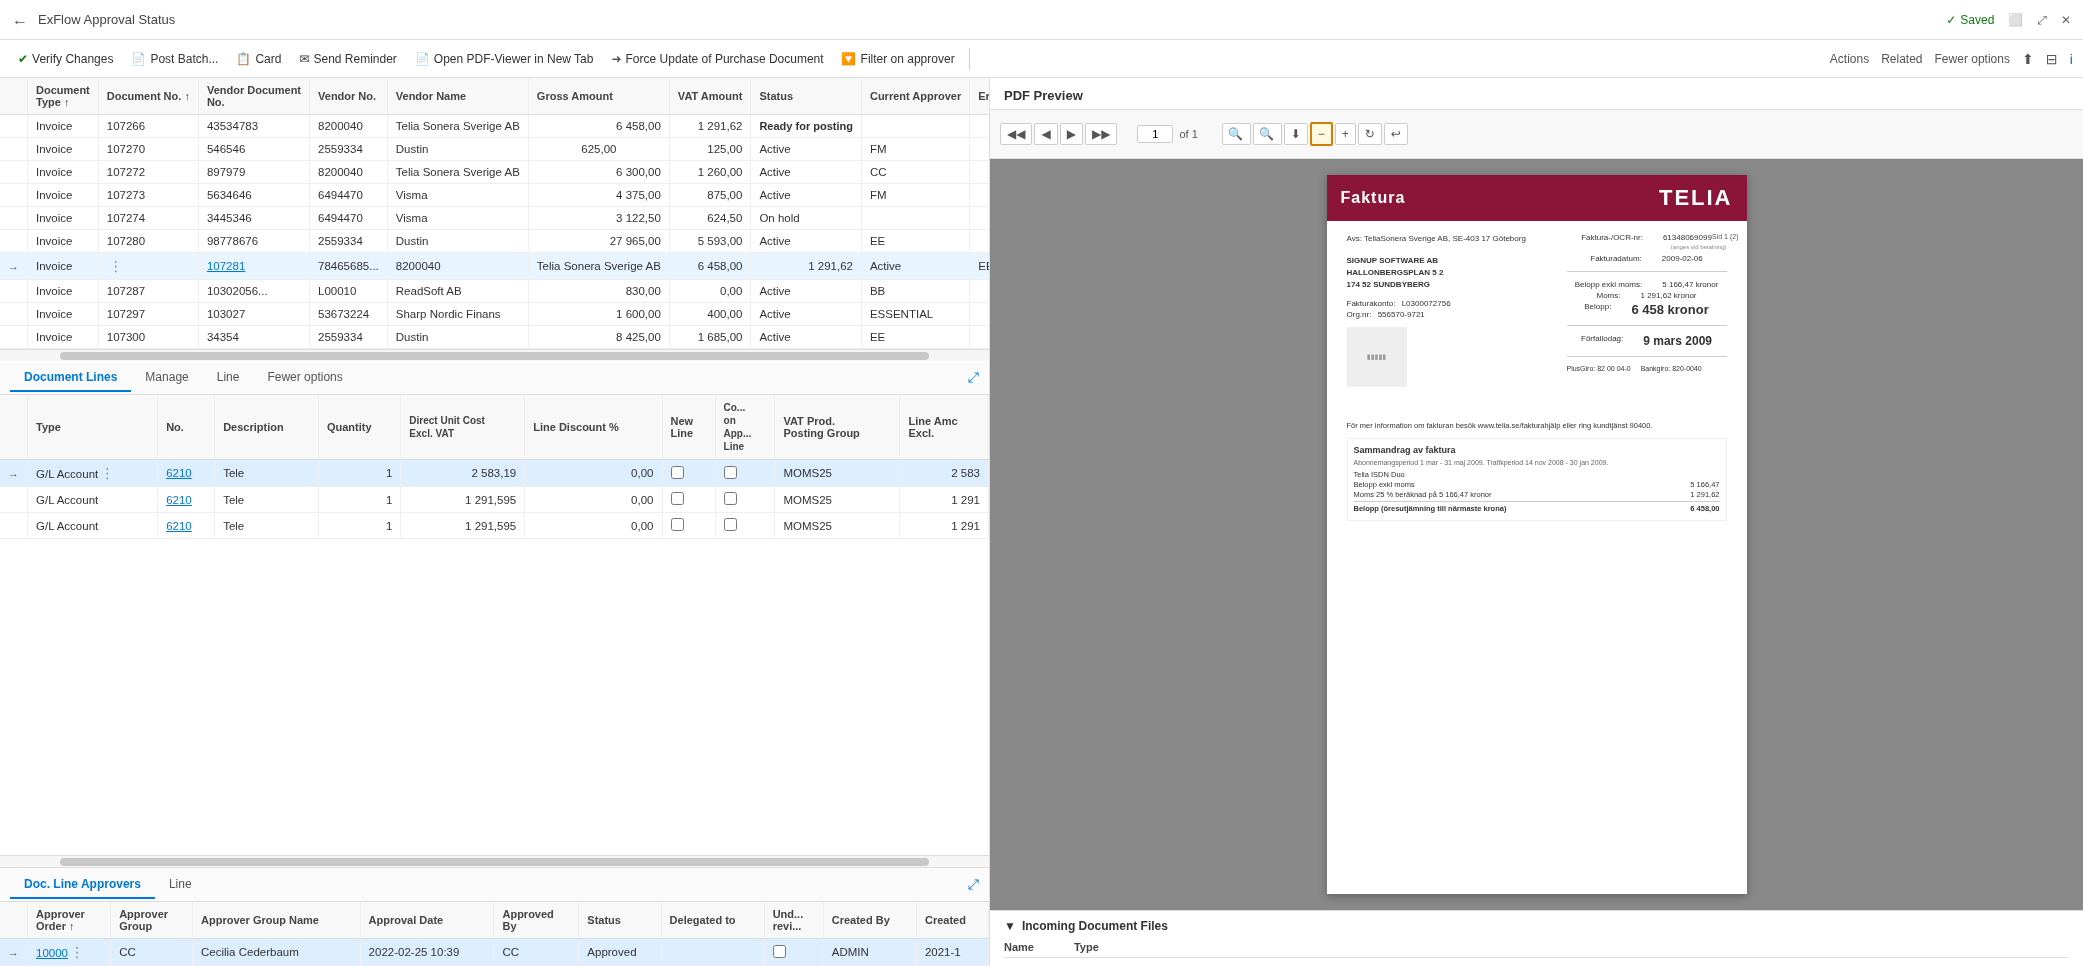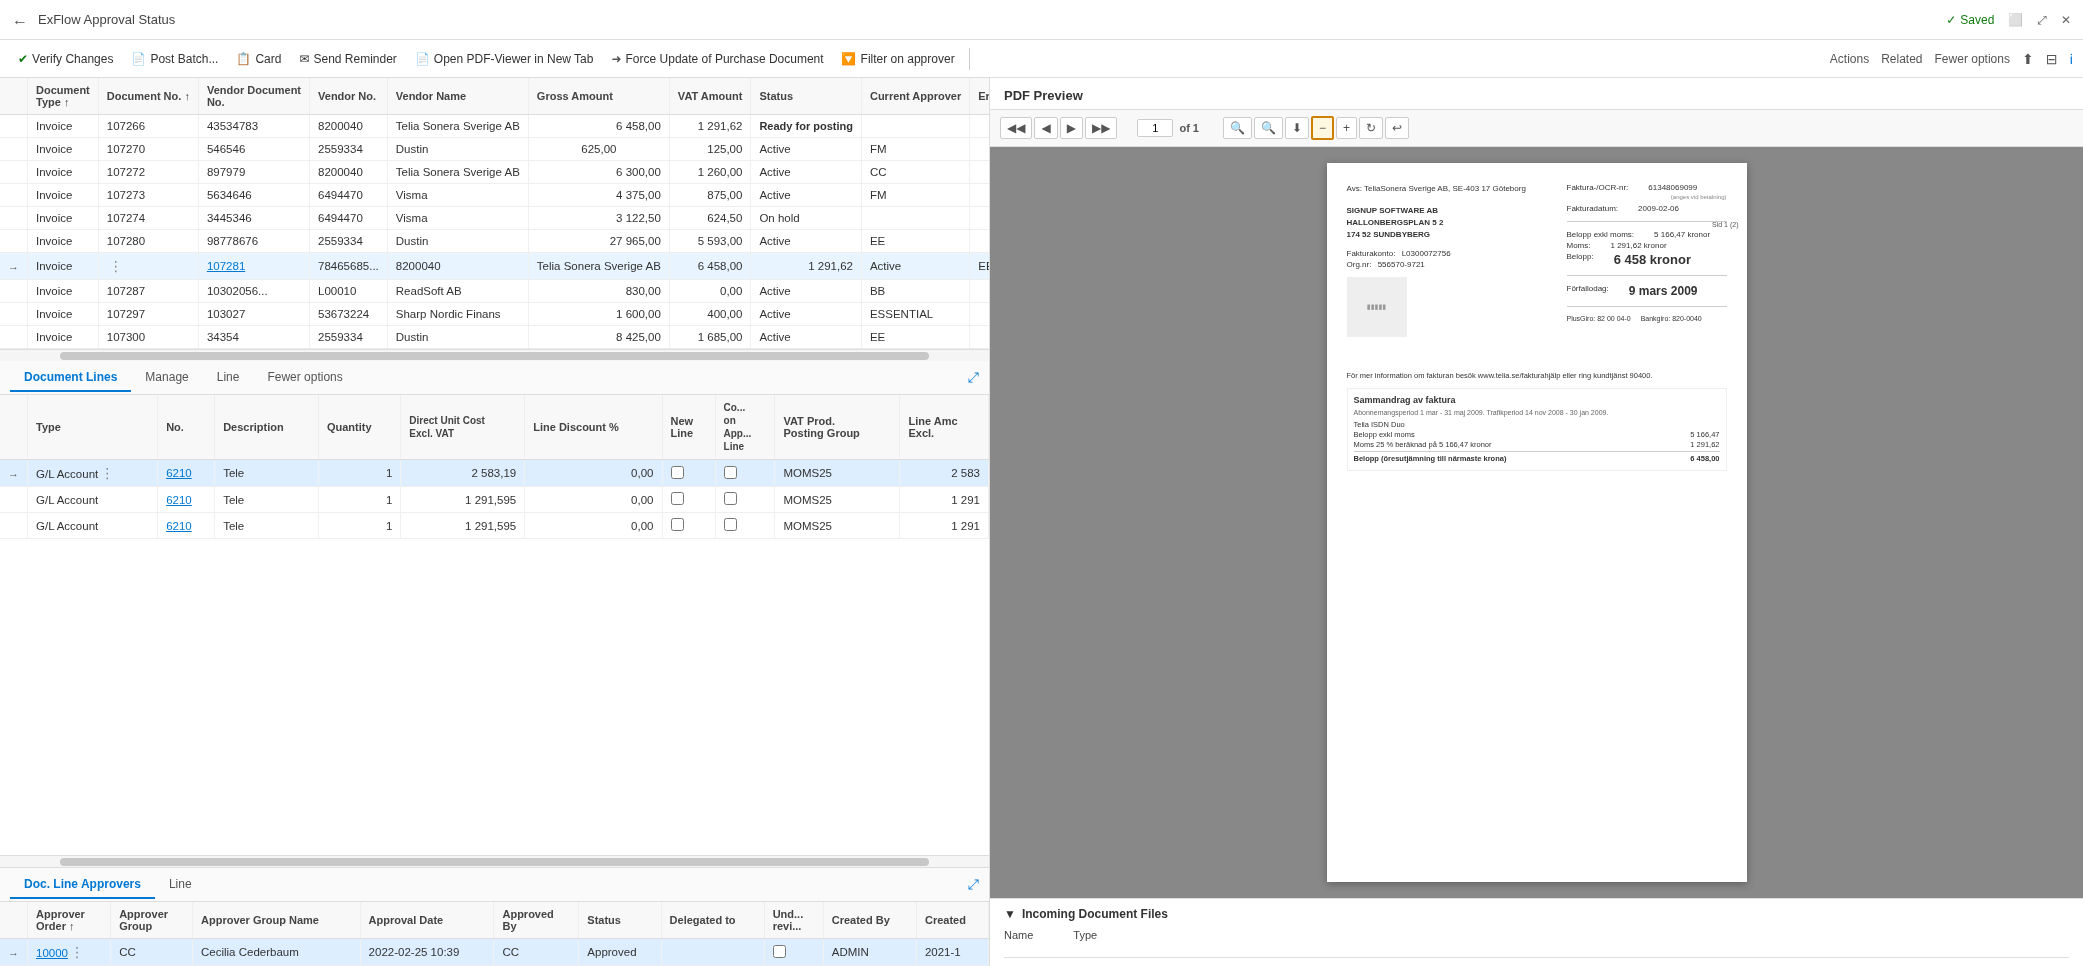--- a/index.html
+++ b/index.html
@@ -134,60 +134,60 @@
       border: 1px solid #ccc; background: #fff; cursor: pointer; padding: 3px 6px;
       font-size: 12px; color: #555; border-radius: 2px;
     }
     .pdf-btn.active-zoom {
       border: 2px solid #d08000; background: #fff8e0;
     }
     .pdf-page-input {
       width: 36px; text-align: center; border: 1px solid #ccc; padding: 2px;
       font-size: 11px; border-radius: 2px;
     }
-    .pdf-page-label { font-size: 11px; color: #555; margin: 0 4px; font-weight: bold; }
+    .pdf-page-label { font-size: 11px; color: #555; margin: 12px 4px; }
 
     .pdf-content {
       flex: 1; overflow: auto; background: #888; display: flex; justify-content: center; padding: 16px;
     }
     .pdf-page {
       background: #fff; width: 420px; min-height: 580px; box-shadow: 0 2px 8px rgba(0,0,0,0.3);
       padding: 20px; position: relative; font-size: 9px; color: #333;
     }
     .pdf-header-bar {
       background: #8b1538; color: #fff; padding: 10px 14px;
       display: flex; justify-content: space-between; align-items: center; margin: -20px -20px 12px -20px;
     }
     .pdf-faktura { font-size: 16px; font-weight: 600; letter-spacing: 1px; }
     .pdf-telia { font-size: 22px; font-weight: 700; letter-spacing: 2px; }
     .pdf-address-block { font-size: 8px; line-height: 1.5; margin-bottom: 10px; }
     .pdf-recipient { font-size: 8px; font-weight: 700; line-height: 1.5; }
-    .pdf-right-row { display: flex; justify-content: flex-start; gap: 20px; margin-bottom: 2px; }
+    .pdf-right-row { display: flex; justify-content: center; gap: 20px; margin-bottom: 2px; }
     .pdf-amount-big { font-size: 13px; font-weight: 700; }
     .pdf-divider { border-top: 1px solid #ccc; margin: 8px 0; }
     .pdf-date-big { font-size: 12px; font-weight: 700; }
     .pdf-barcode { width: 60px; height: 60px; background: #eee; margin: 8px 0; display: flex; align-items: center; justify-content: center; font-size: 7px; color: #999; }
     .pdf-info-text { font-size: 7.5px; margin-bottom: 8px; }
     .pdf-summary-box { border: 1px solid #eee; padding: 6px; margin-top: 4px; }
     .pdf-summary-title { font-size: 9px; font-weight: 700; margin-bottom: 4px; }
     .pdf-summary-row { display: flex; justify-content: space-between; font-size: 7.5px; margin-bottom: 1px; }
     .pdf-summary-total { font-weight: 700; border-top: 1px solid #ccc; padding-top: 2px; margin-top: 2px; }
 
     
     .incoming-docs {
       padding: 8px 14px; border-top: 1px solid #ddd; background: #fff;
       font-size: 12px; font-weight: 600; color: #333; cursor: pointer;
       display: flex; align-items: center; gap: 6px;
     }
     .incoming-docs-table {
       padding: 0 14px 8px;
     }
     .incoming-docs-hdr {
-      display: flex; gap: 40px; font-size: 11px; font-weight: 400; color: #444;
-      border-bottom: 1px solid #ddd; padding-bottom: 16px;
+      display: flex; gap: 40px; font-size: 11px; font-weight: 700; color: #444;
+      border-bottom: 1px solid #ddd; padding-bottom: 4px;
     }
 
     
     ::-webkit-scrollbar { width: 8px; height: 8px; }
     ::-webkit-scrollbar-track { background: #f1f1f1; }
     ::-webkit-scrollbar-thumb { background: #c8c8c8; border-radius: 4px; }
 
     
     input[type=checkbox] { width: 13px; height: 13px; cursor: pointer; }
 
@@ -554,20 +554,24 @@
       <button class="pdf-btn">🔍</button>
       <button class="pdf-btn">⬇</button>
       <button class="pdf-btn active-zoom" style="border:2px solid #d08000; background:#fff8e0;">−</button>
       <button class="pdf-btn">+</button>
       <button class="pdf-btn">↻</button>
       <button class="pdf-btn">↩</button>
     </div>
     <div class="pdf-content">
       <div class="pdf-page">
         <div style="position:absolute; right:8px; top:58px; font-size:7px; color:#555;">Sid 1 (2)</div>
+        <div class="pdf-header-bar">
+          <span class="pdf-faktura">Faktura</span>
+          <span class="pdf-telia">TELIA</span>
+        </div>
         <div style="display:flex; gap:10px;">
           <div style="flex:1;">
             <div class="pdf-address-block">Avs: TeliaSonera Sverige AB, SE-403 17 Göteborg</div>
             <div class="pdf-recipient">
               <div>SIGNUP SOFTWARE AB</div>
               <div>HALLONBERGSPLAN 5 2</div>
               <div>174 52   SUNDBYBERG</div>
             </div>
             <div style="margin-top:8px; font-size:8px;">
               <span>Fakturakonto:</span>

